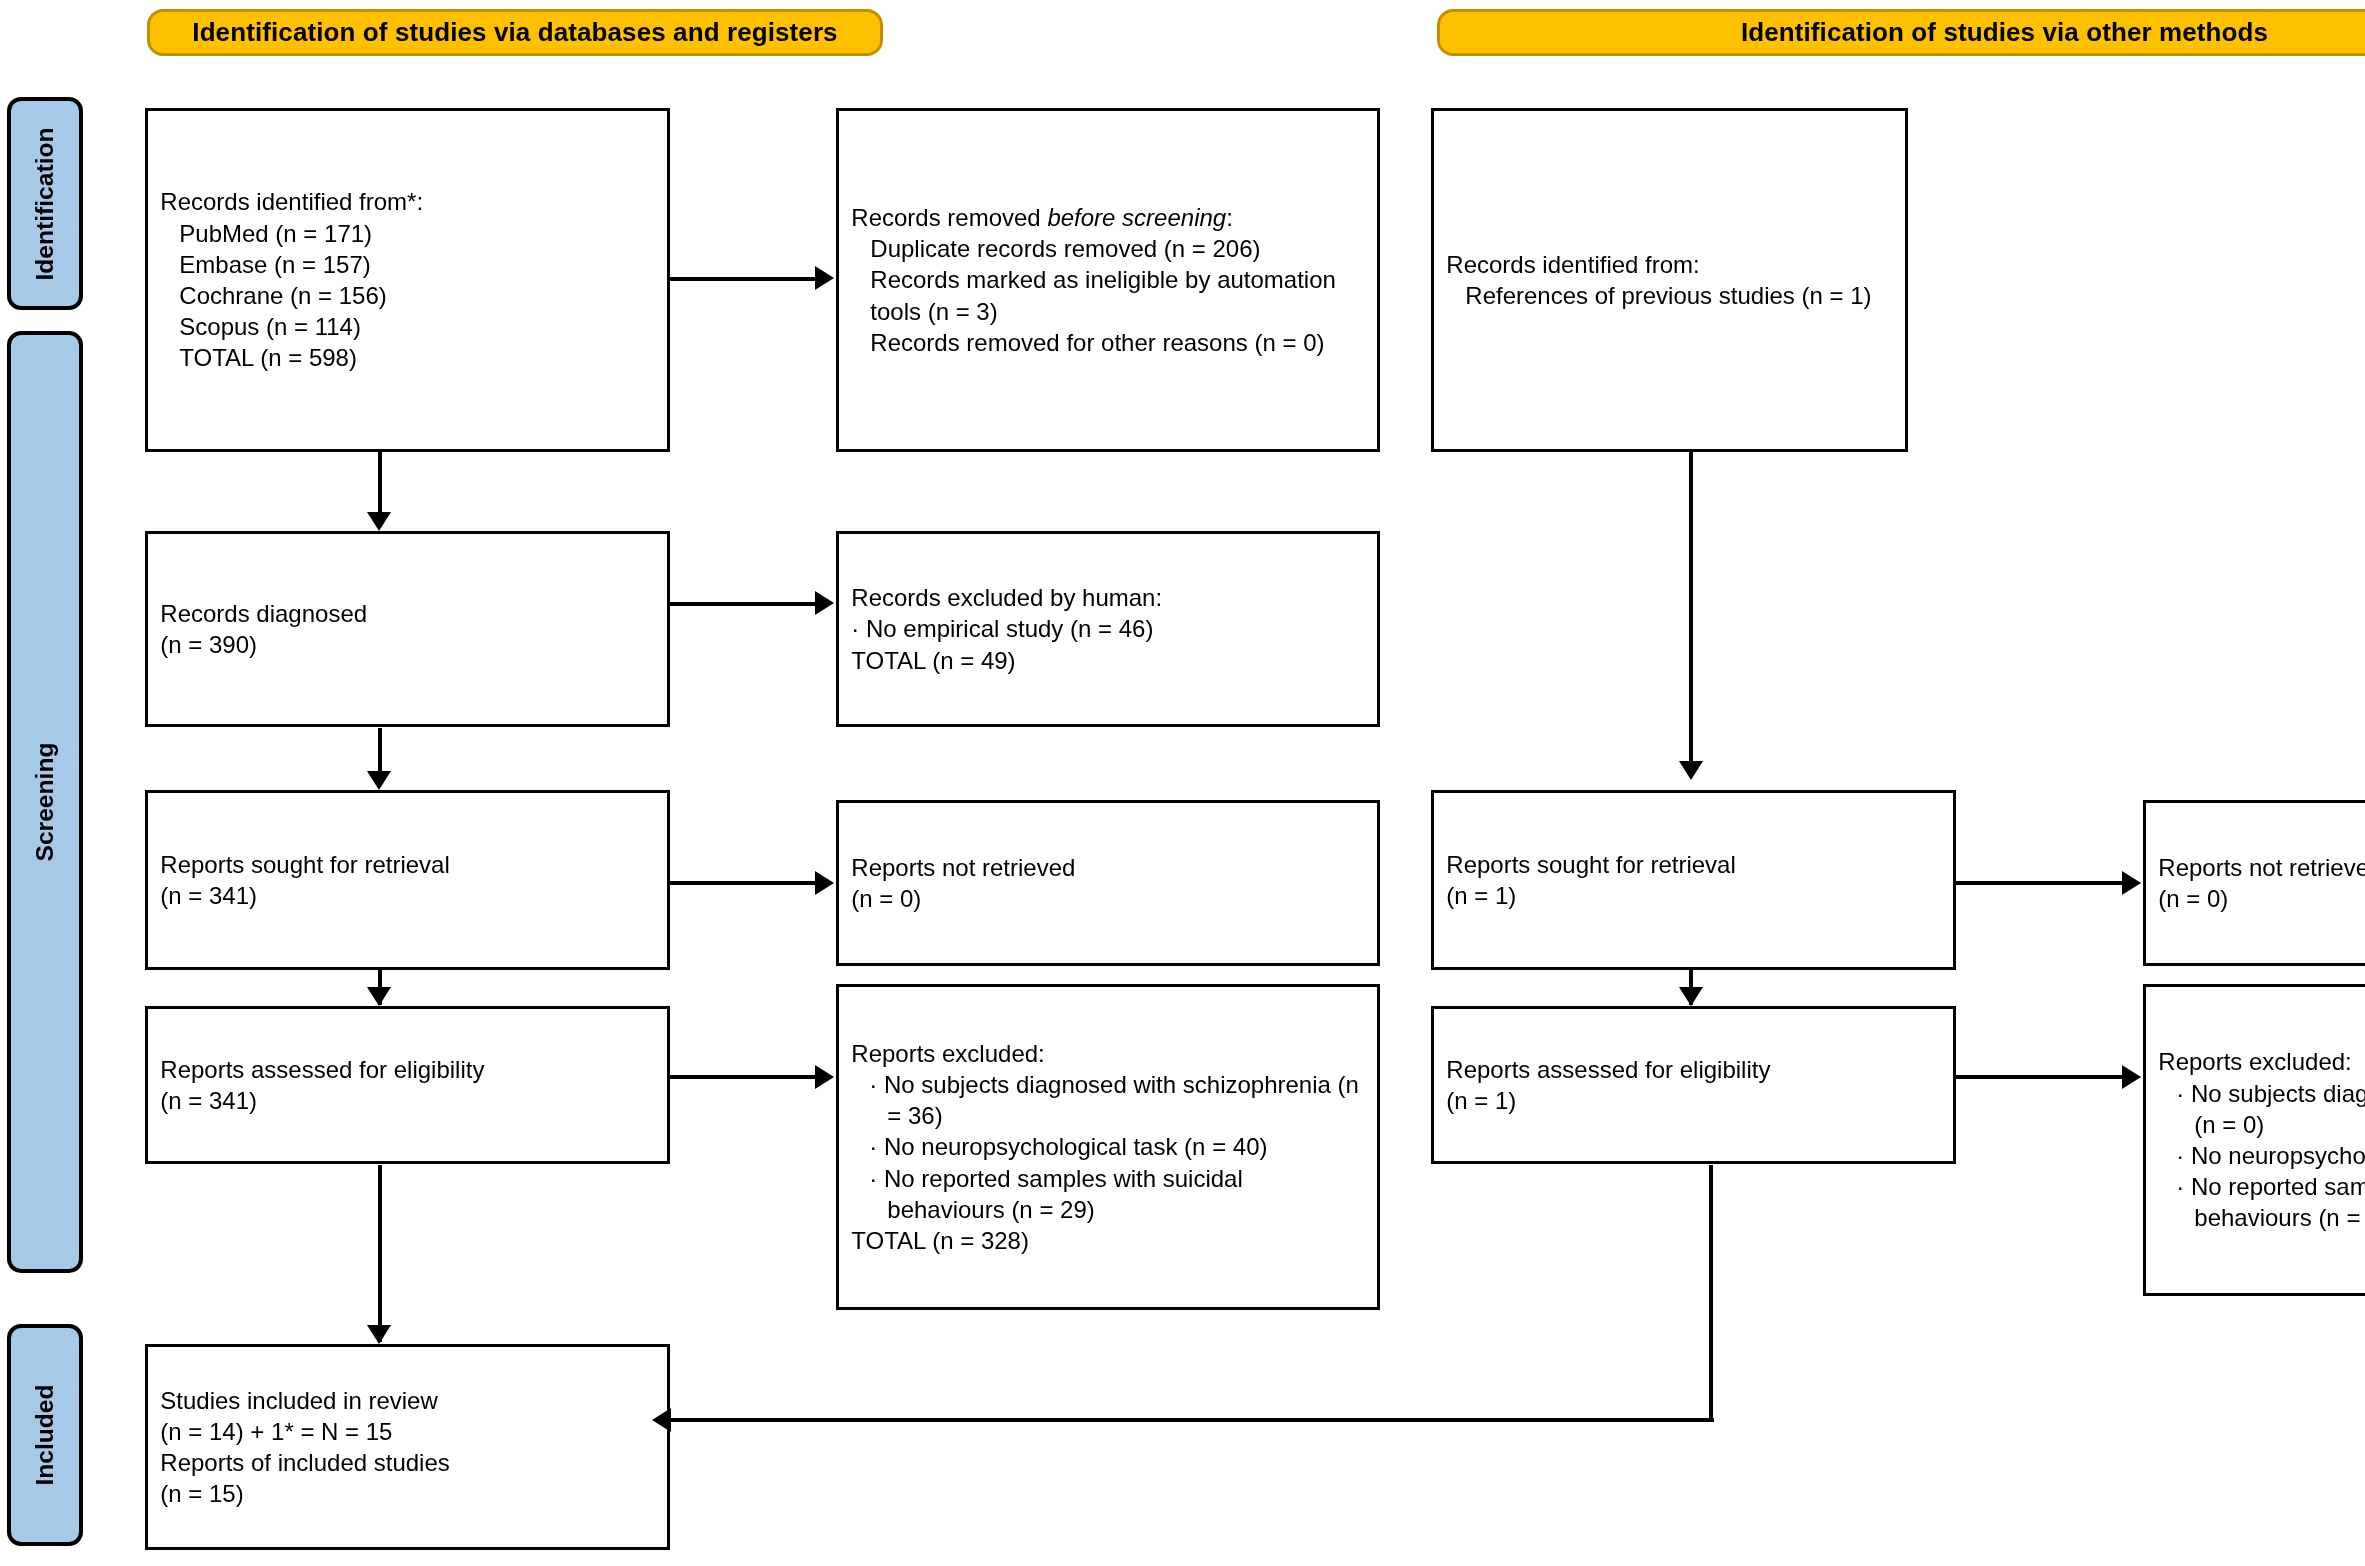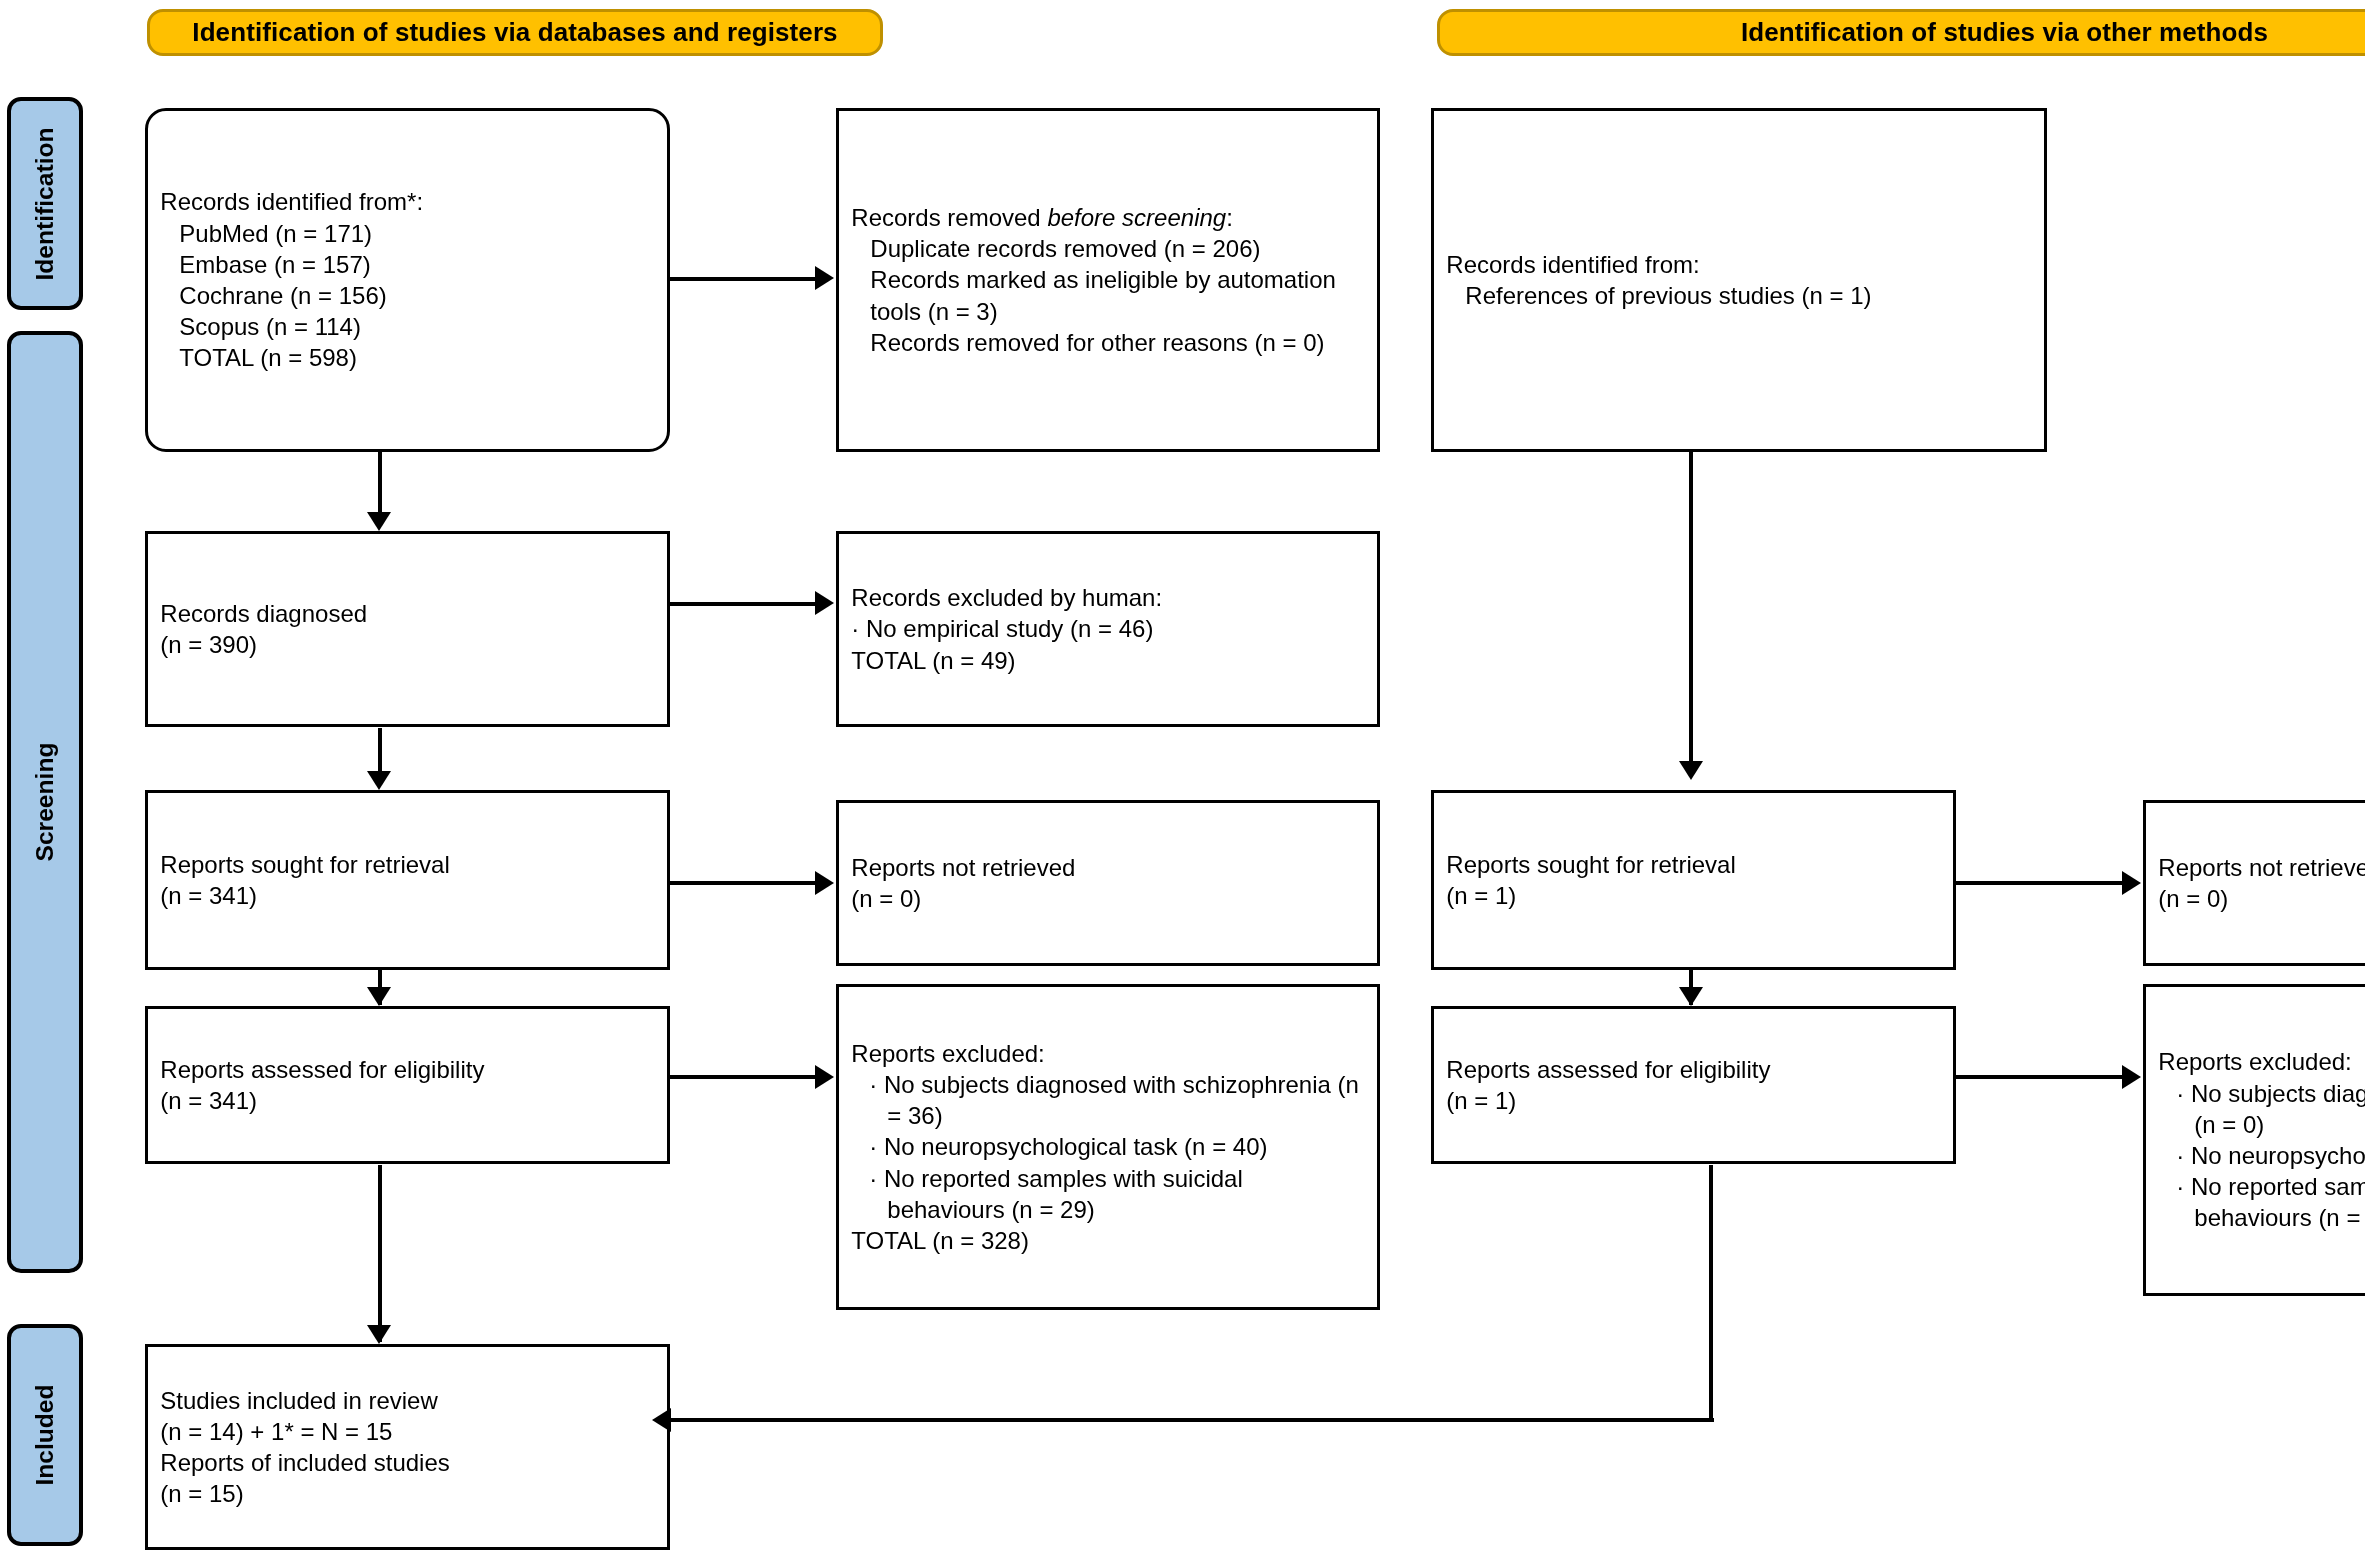--- a/index.html
+++ b/index.html
@@ -95,21 +95,21 @@
   </div>
 
   <div class="stagelabel" style="left:6.6px;top:331px;width:76px;height:942px;">
     <span>Screening</span>
   </div>
 
   <div class="stagelabel" style="left:6.6px;top:1324px;width:76px;height:222px;">
     <span>Included</span>
   </div>
 
-  <div class="box" style="left:145px;top:108px;width:525px;height:344px;border-radius:21px;">
+  <div class="box" style="left:145px;top:108px;width:525px;height:344px;">
     <div class="ln">Records identified from*:</div>
     <div class="ln ind2">PubMed (n = 171)</div>
     <div class="ln ind2">Embase (n = 157)</div>
     <div class="ln ind2">Cochrane (n = 156)</div>
     <div class="ln ind2">Scopus (n = 114)</div>
     <div class="ln ind2">TOTAL (n = 598)</div>
   </div>
 
   <div class="box" style="left:836px;top:108px;width:544px;height:344px;">
     <div class="ln"><span>Records removed </span><span class="ital">before screening</span><span>:</span></div>
@@ -176,21 +176,21 @@
   <div class="vline" style="left:378px;top:1165px;height:177px;"></div>
   <div class="arrow-d" style="left:367px;top:1325px;"></div>
 
   <div class="box" style="left:145px;top:1344px;width:525px;height:206px;">
     <div class="ln">Studies included in review</div>
     <div class="ln">(n = 14) + 1* = N = 15</div>
     <div class="ln">Reports of included studies</div>
     <div class="ln">(n = 15)</div>
   </div>
 
-  <div class="box" style="left:1431px;top:108px;width:616px;height:344px;">
+  <div class="box" style="left:1431px;top:108px;width:477px;height:344px;">
     <div class="ln">Records identified from:</div>
     <div class="ln ind2">References of previous studies (n = 1)</div>
   </div>
 
   <div class="vline" style="left:1689px;top:452px;height:315px;"></div>
   <div class="arrow-d" style="left:1679px;top:761px;"></div>
 
   <div class="box" style="left:1431px;top:790px;width:525px;height:180px;">
     <div class="ln">Reports sought for retrieval</div>
     <div class="ln">(n = 1)</div>

